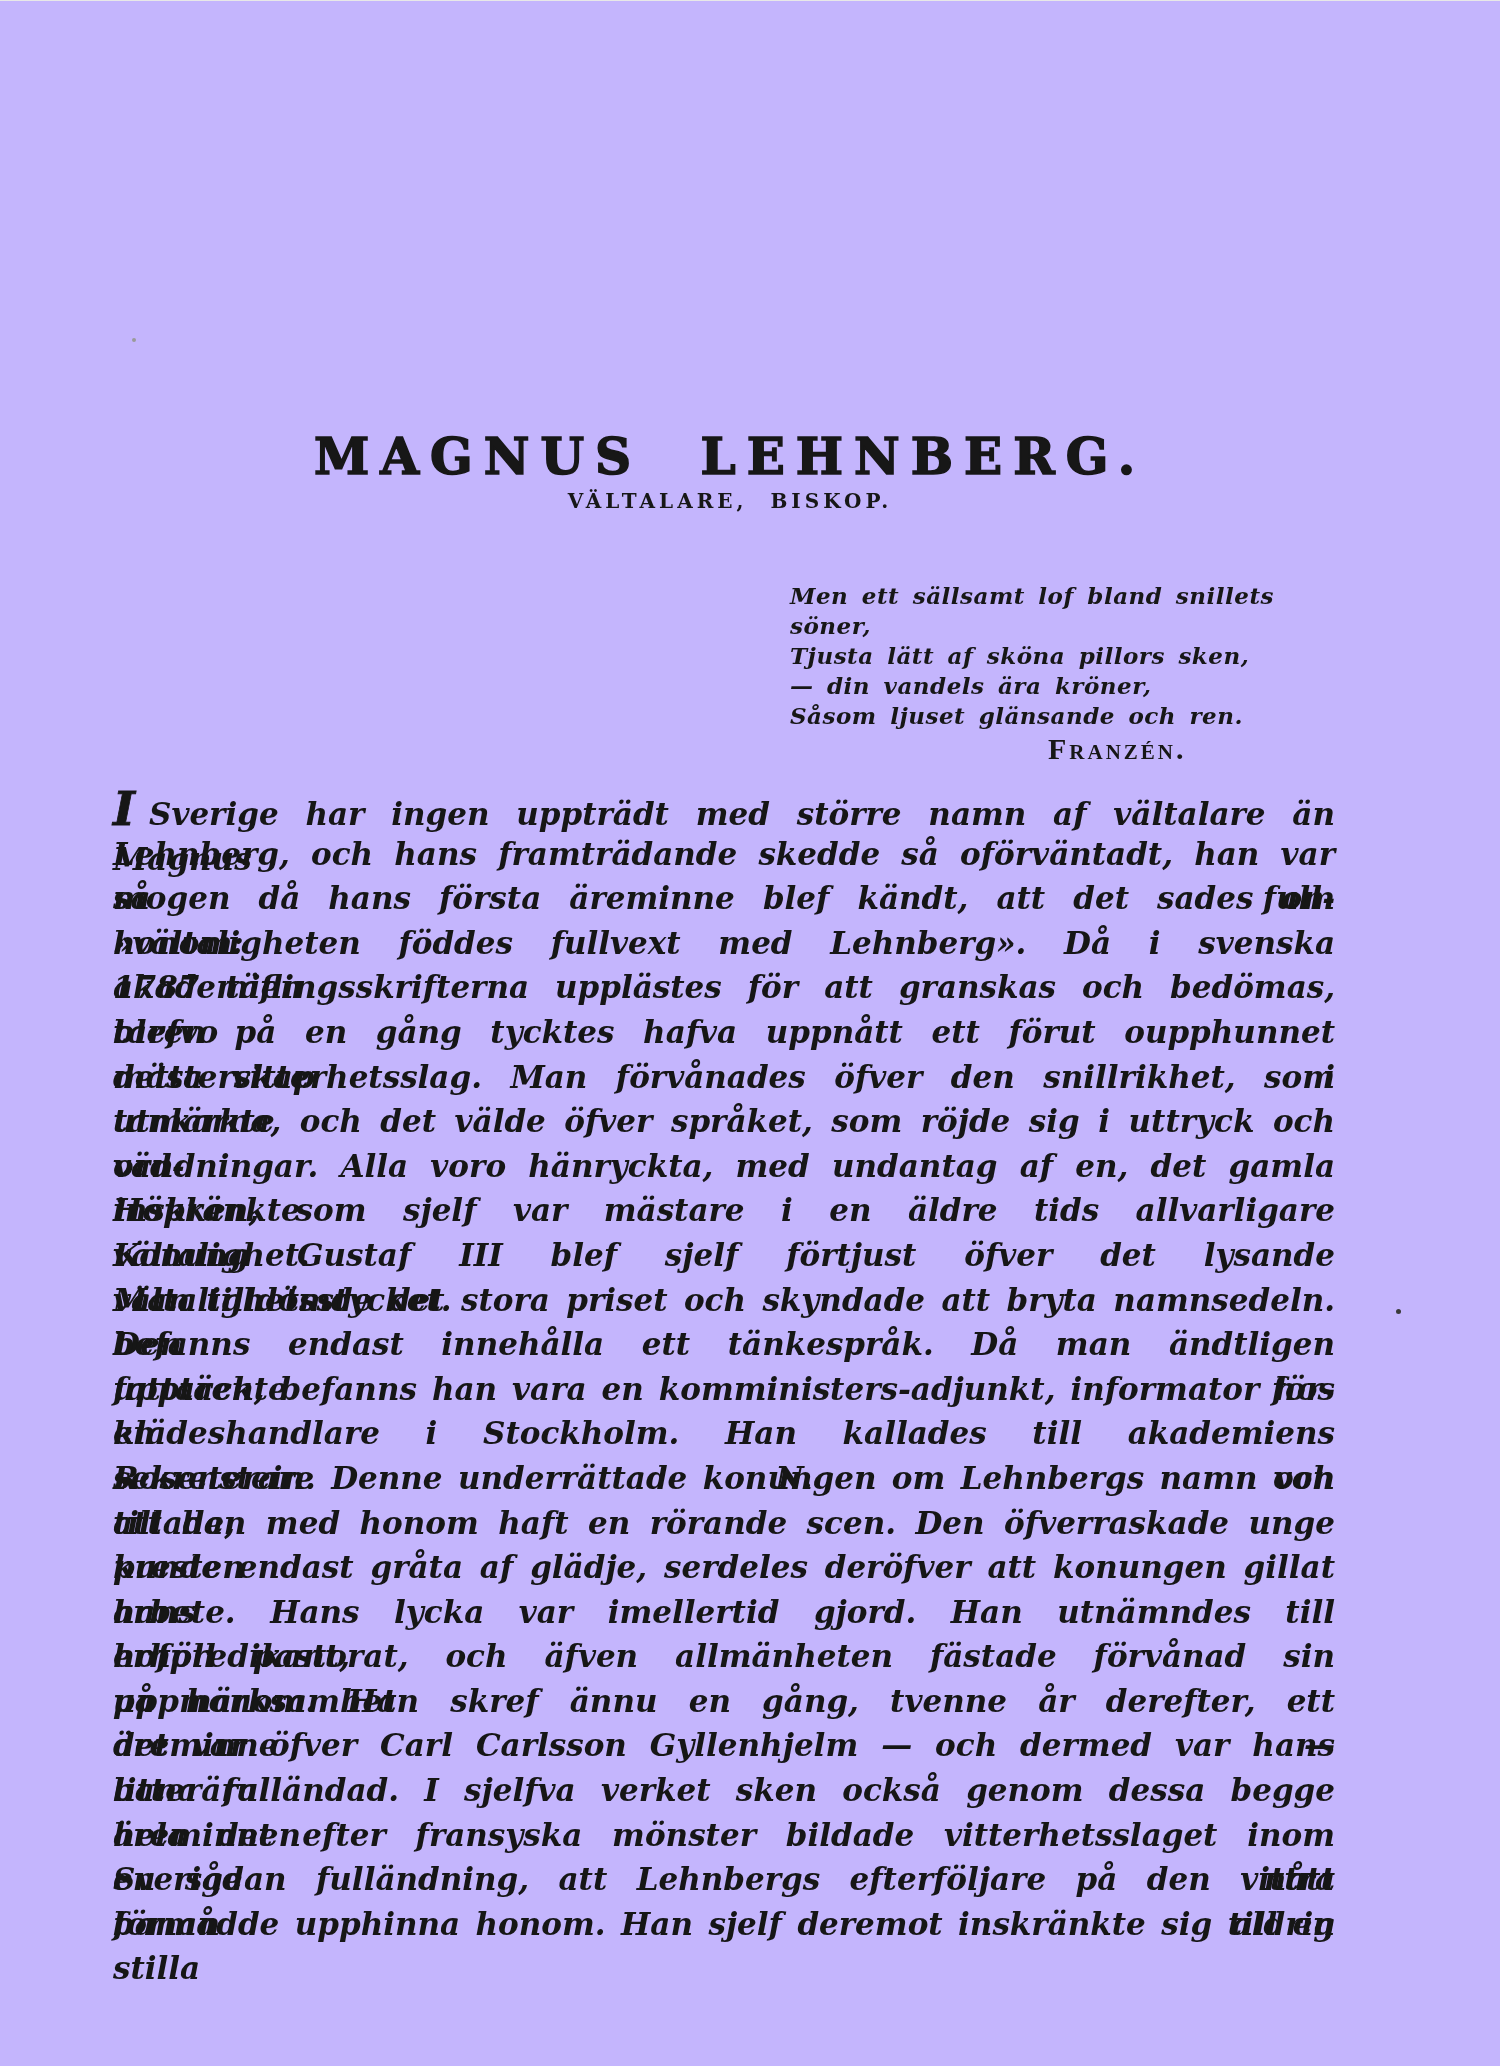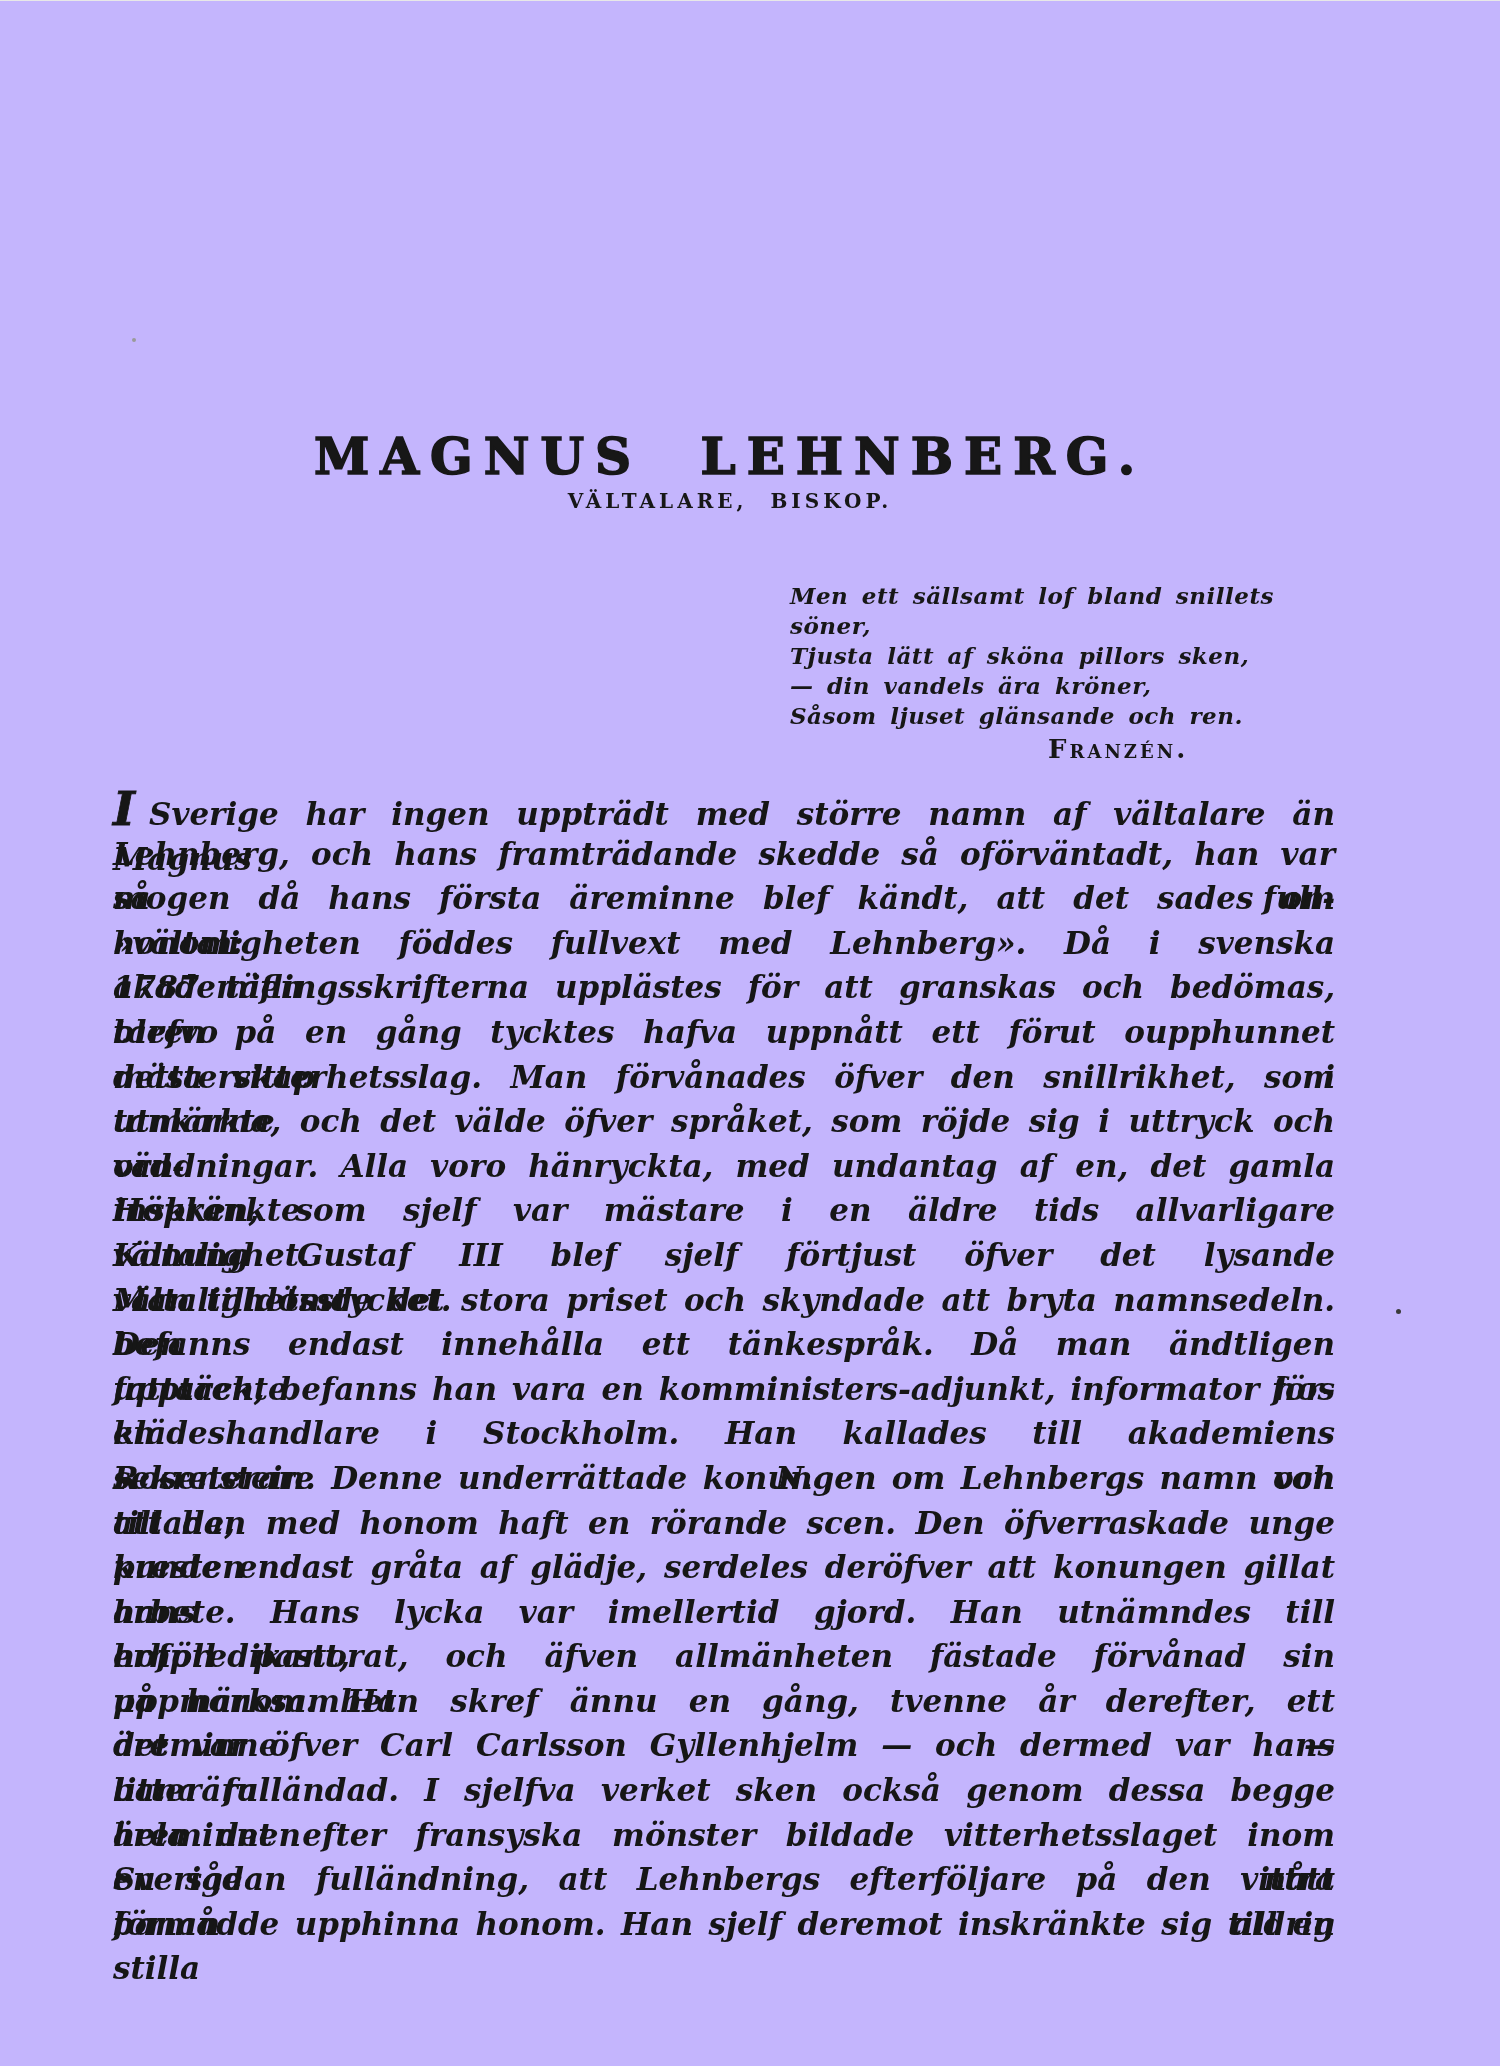--- a/index.html
+++ b/index.html
@@ -52,23 +52,24 @@
     font-weight: 700;
     line-height: 30px;
     letter-spacing: 0.5px;
     word-spacing: 5px;
   }
   .epigraph-attribution {
     margin-top: 3px;
     margin-left: 258px;
     font-style: normal;
     font-variant: small-caps;
-    font-size: 26px;
+    font-size: 30px;
     letter-spacing: 3px;
     line-height: 30px;
+    font-family: Liberation Serif, serif;
   }
   .body-text {
     position: absolute;
     left: 113px;
     top: 786px;
     width: 1222px;
     font-size: 31px;
     font-weight: 700;
     color: #161616;
   }

